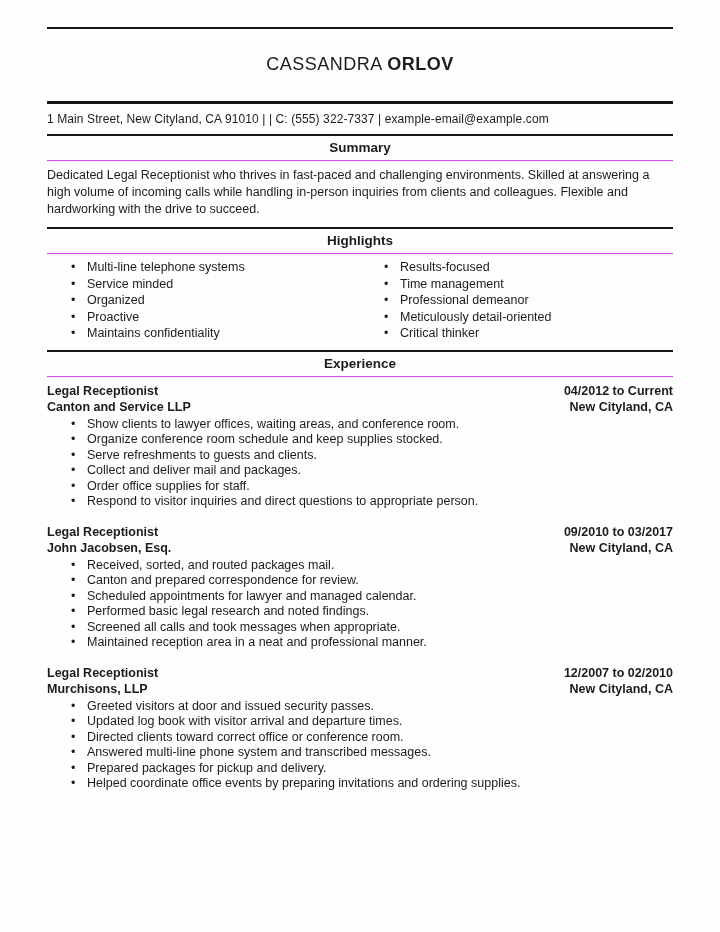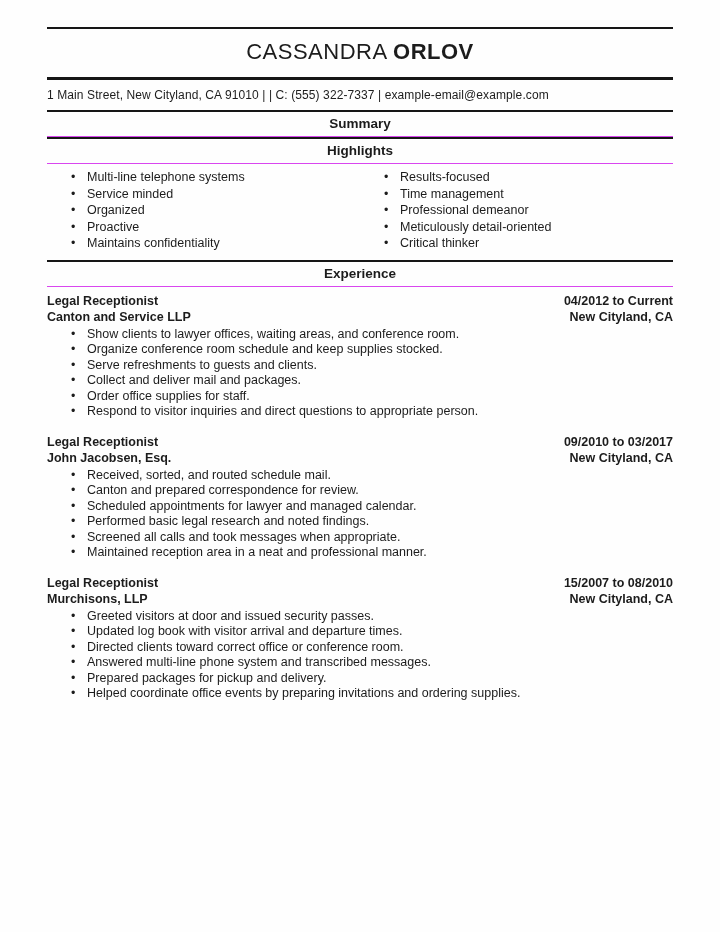--- a/index.html
+++ b/index.html
@@ -20,22 +20,22 @@
   }
 
   
   .name-block {
     border-top: 2px solid #161616;
     border-bottom: 3px solid #161616;
     text-align: center;
     padding: 4px 0 6px 0;
   }
   .name-block h1 {
-    margin: 4px;
-    font-size: 22px;
+    margin: 16px;
+    font-size: 18px;
     line-height: 30px;
     font-weight: 400;
     letter-spacing: 0.5px;
     white-space: nowrap;
   }
   .name-block .last { font-weight: 700; }
 
   .contact {
     text-align: left;
     font-size: 12px;
@@ -99,20 +99,21 @@
 
 <div class="page">
 
   <div class="name-block">
     <h1><span class="first">CASSANDRA</span> <span class="last">ORLOV</span></h1>
   </div>
 
   <div class="contact">1 Main Street, New Cityland, CA 91010 | | C: (555) 322-7337 | example-email@example.com</div>
 
   <div class="sec-head">Summary</div>
+  <p class="summary-text">Dedicated Legal Receptionist who thrives in fast-paced and challenging environments. Skilled at answering a high volume of incoming calls while handling in-person inquiries from clients and colleagues. Flexible and hardworking with the drive to succeed.</p>
 
   <div class="sec-head">Highlights</div>
   <div class="cols">
     <div class="col">
       <ul class="blist">
 
           <li>
             <span class="dot">•</span>
             <span class="btext">Multi-line telephone systems</span>
           </li>
@@ -224,21 +225,21 @@
           <span class="jdates">09/2010 to 03/2017</span>
         </div>
         <div class="jrow">
           <span class="jcompany">John Jacobsen, Esq.</span>
           <span class="jlocation">New Cityland, CA</span>
         </div>
         <ul class="blist">
 
             <li>
               <span class="dot">•</span>
-              <span class="btext">Received, sorted, and routed schedule mail.</span>
+              <span class="btext">Received, sorted, and routed packages mail.</span>
             </li>
 
             <li>
               <span class="dot">•</span>
               <span class="btext">Canton and prepared correspondence for review.</span>
             </li>
 
             <li>
               <span class="dot">•</span>
               <span class="btext">Scheduled appointments for lawyer and managed calendar.</span>
@@ -258,21 +259,21 @@
               <span class="dot">•</span>
               <span class="btext">Maintained reception area in a neat and professional manner.</span>
             </li>
 
         </ul>
       </div>
 
       <div class="job">
         <div class="jrow">
           <span class="jtitle">Legal Receptionist</span>
-          <span class="jdates">15/2007 to 08/2010</span>
+          <span class="jdates">12/2007 to 02/2010</span>
         </div>
         <div class="jrow">
           <span class="jcompany">Murchisons, LLP</span>
           <span class="jlocation">New Cityland, CA</span>
         </div>
         <ul class="blist">
 
             <li>
               <span class="dot">•</span>
               <span class="btext">Greeted visitors at door and issued security passes.</span>

